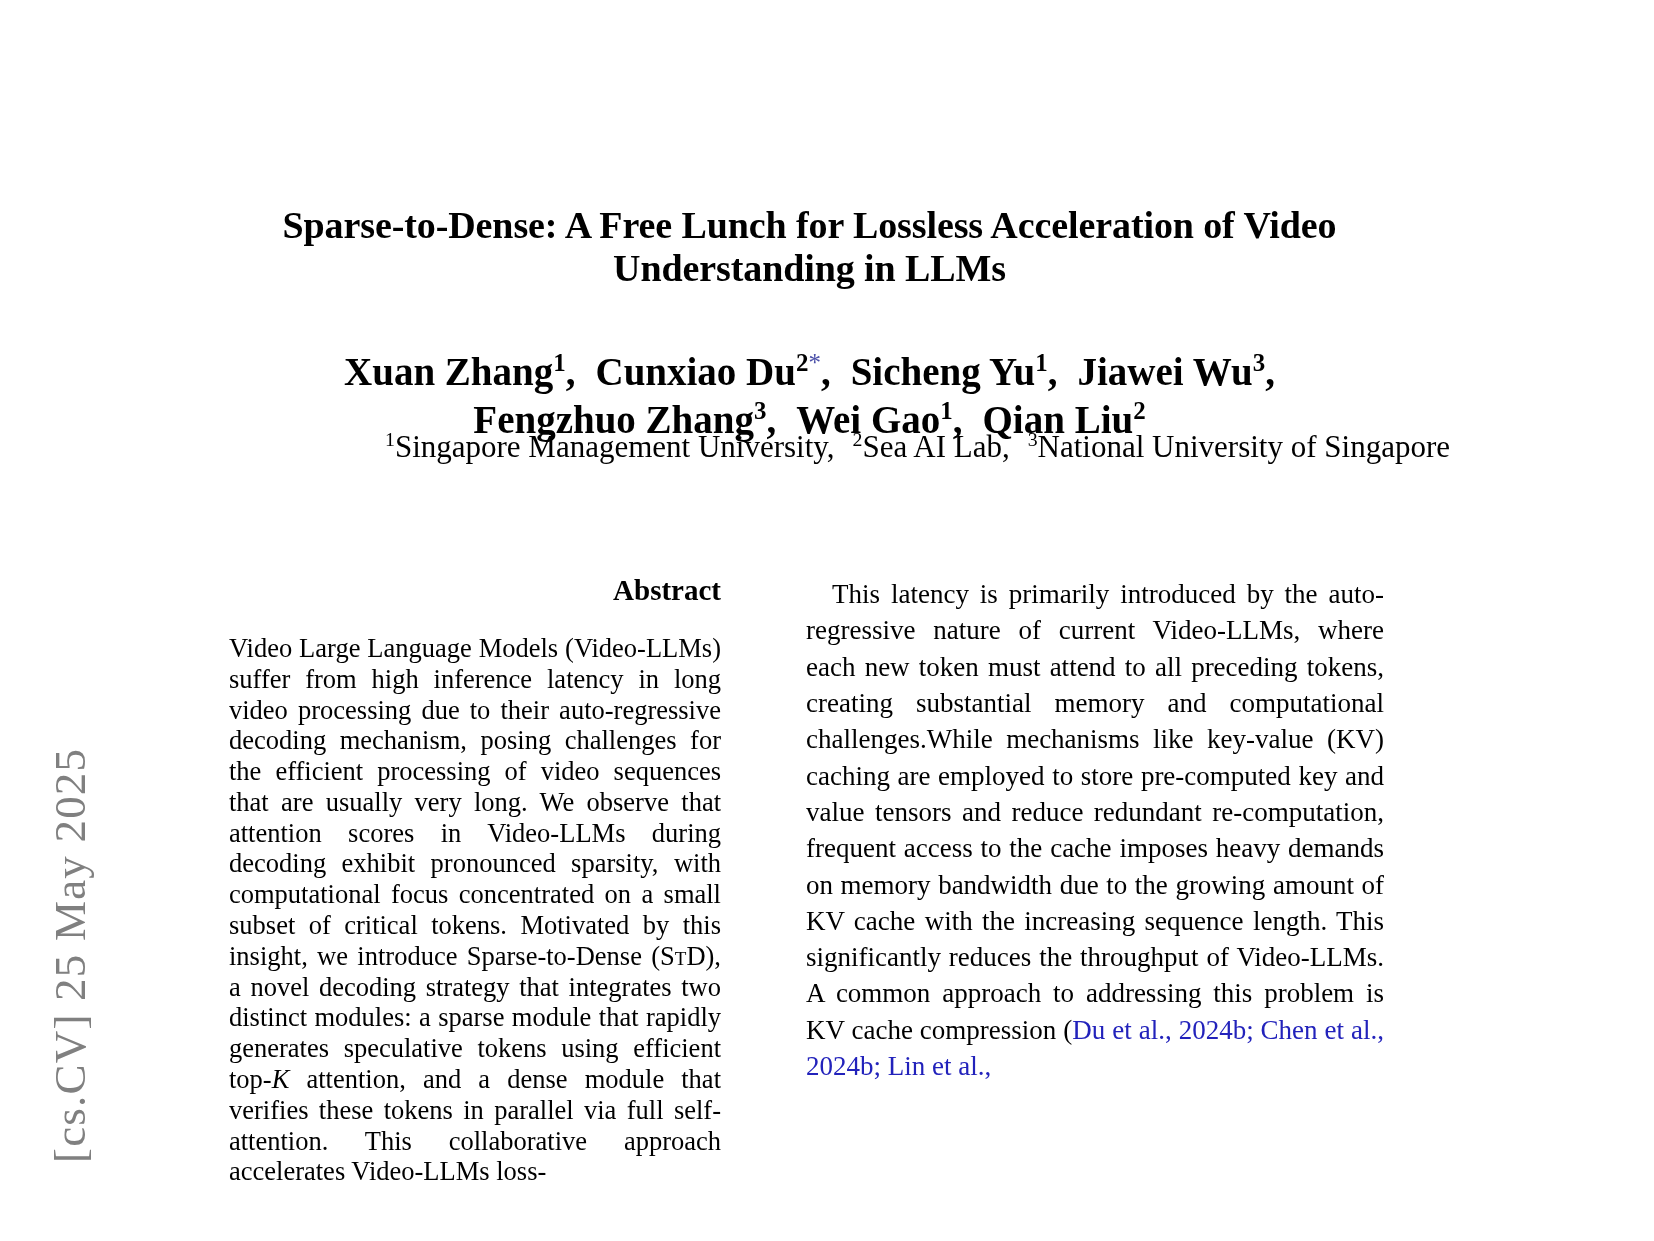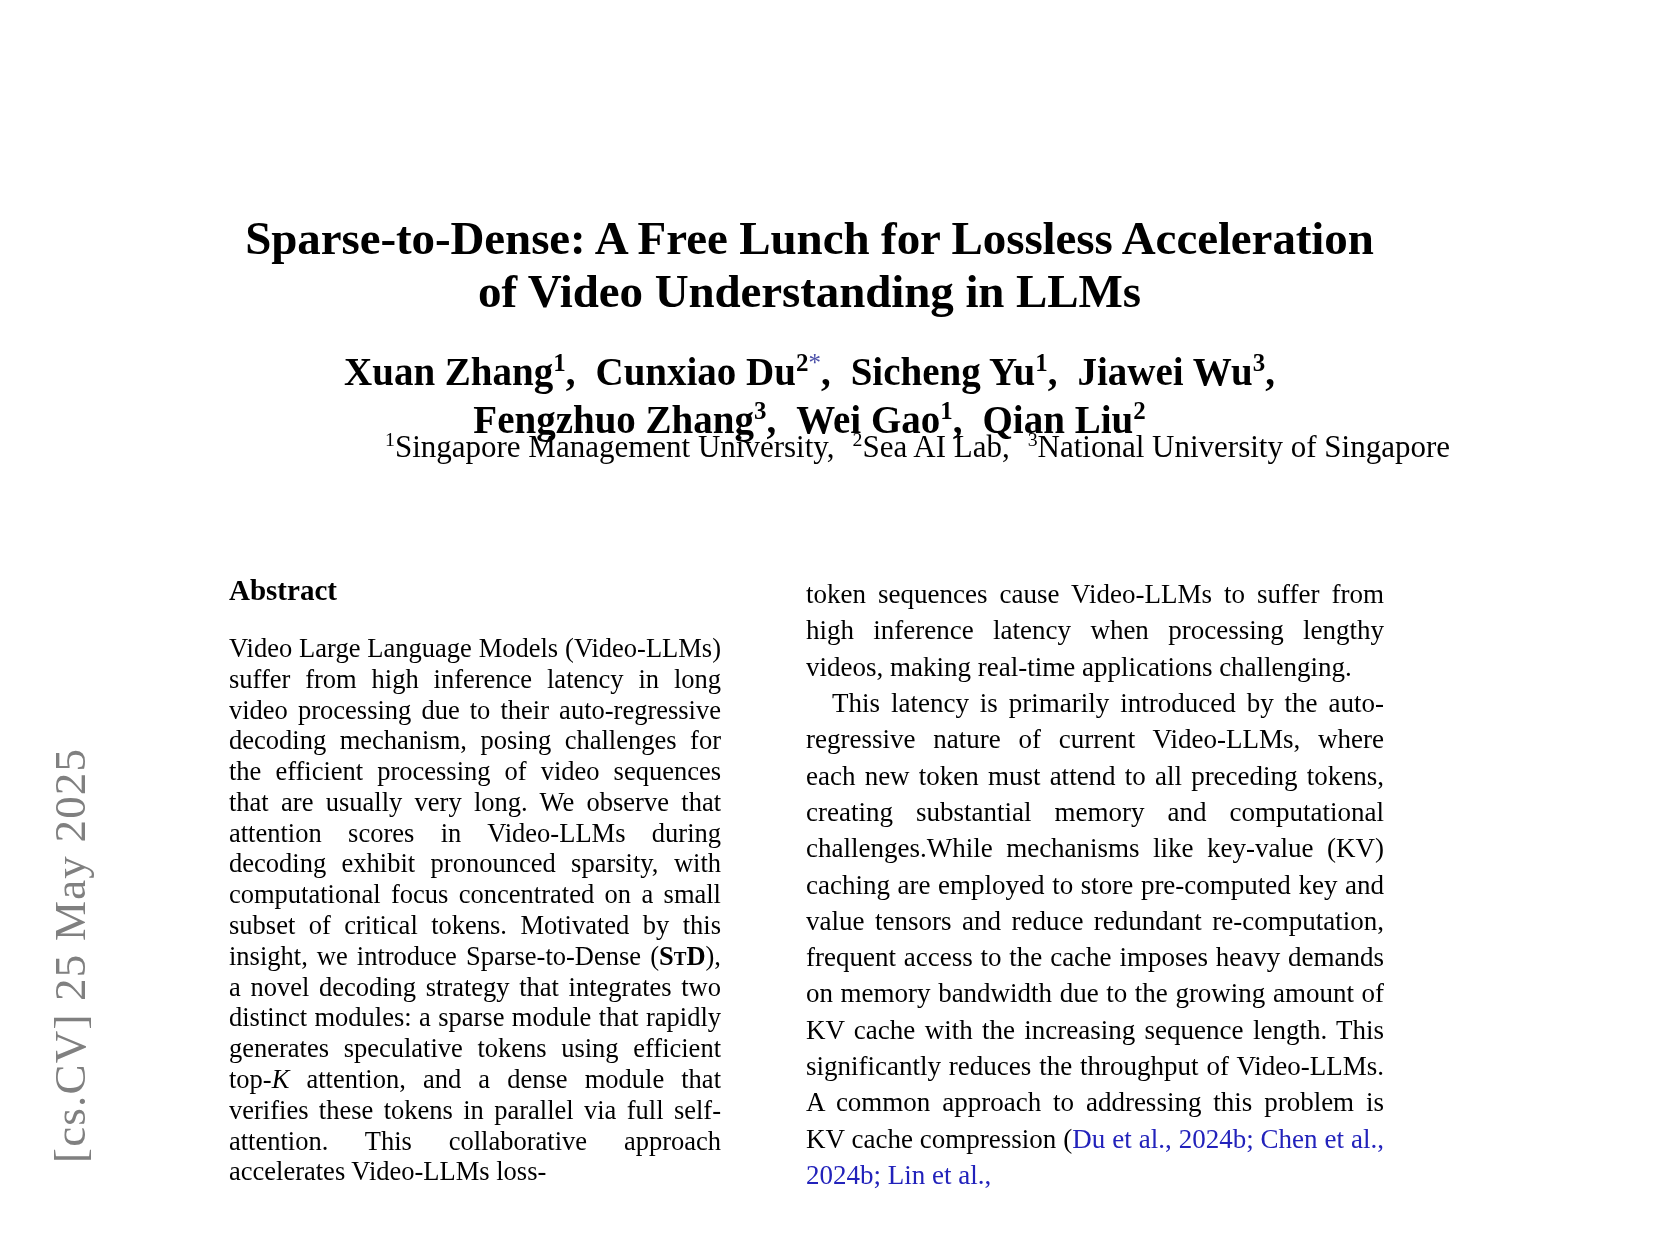--- a/index.html
+++ b/index.html
@@ -51,24 +51,24 @@
 
   
   #title-block {
     position: absolute;
     left: 227px;
     top: 196px;
     width: 1165px;
     text-align: center;
   }
   #paper-title {
-    font-size: 47px;
+    font-size: 38px;
     font-weight: bold;
     line-height: 1.13;
-    margin: 16px;
+    margin: 8px;
     letter-spacing: -0.1px;
   }
 
   
   #authors-block {
     position: absolute;
     left: 227px;
     top: 348px;
     width: 1165px;
     text-align: center;
@@ -136,21 +136,21 @@
   }
   #col-right {
     left: 806px;
     width: 578px;
     height: 665px;
   }
 
   #abstract-heading {
     font-size: 29px;
     font-weight: bold;
-    text-align: left;
+    text-align: right;
     margin: 0 0 28px 0;
     line-height: 1;
   }
 
   .para {
     font-size: 26.5px;
     line-height: 1.175;
     text-align: justify;
     text-justify: inter-word;
     margin: 0;
@@ -167,21 +167,20 @@
   #col-left .para {
     font-size: 26.5px;
     line-height: 1.162;
   }
   .mathvar {
     font-family: "Liberation Serif", "DejaVu Serif", serif;
     font-style: italic;
   }
   .smallcaps-std {
     font-variant: small-caps;
-    font-weight: bold;
   }
   .cite-link {
     color: #2222bb;
   }
 </style>
 </head>
 <body>
 
 <div id="page">
 
@@ -203,21 +202,20 @@
   <div id="columns">
 
     <div class="col" id="col-left">
       <div id="abstract-heading">Abstract</div>
       <p class="para">
         <span>Video Large Language Models (Video-LLMs) suffer from high inference latency in long video processing due to their auto-regressive decoding mechanism, posing challenges for the efficient processing of video sequences that are usually very long. We observe that attention scores in Video-LLMs during decoding exhibit pronounced sparsity, with computational focus concentrated on a small subset of critical tokens. Motivated by this insight, we introduce Sparse-to-Dense (</span><span class="smallcaps-std">StD</span><span>), a novel decoding strategy that integrates two distinct modules: a sparse module that rapidly generates speculative tokens using efficient top-</span><span class="mathvar">K</span><span> attention, and a dense module that verifies these tokens in parallel via full self-attention. This collaborative approach accelerates Video-LLMs loss-</span>
       </p>
     </div>
 
     <div class="col" id="col-right">
-      <p class="para">token sequences cause Video-LLMs to suffer from high inference latency when processing lengthy videos, making real-time applications challenging.</p>
       <p class="para indent">
         <span>This latency is primarily introduced by the auto-regressive nature of current Video-LLMs, where each new token must attend to all preceding tokens, creating substantial memory and computational challenges.While mechanisms like key-value (KV) caching are employed to store pre-computed key and value tensors and reduce redundant re-computation, frequent access to the cache imposes heavy demands on memory bandwidth due to the growing amount of KV cache with the increasing sequence length. This significantly reduces the throughput of Video-LLMs. A common approach to addressing this problem is KV cache compression (</span><span class="cite-link">Du et al., 2024b; Chen et al., 2024b; Lin et al.,</span>
       </p>
     </div>
 
   </div>
 
 </div>
 
 </body></html>

